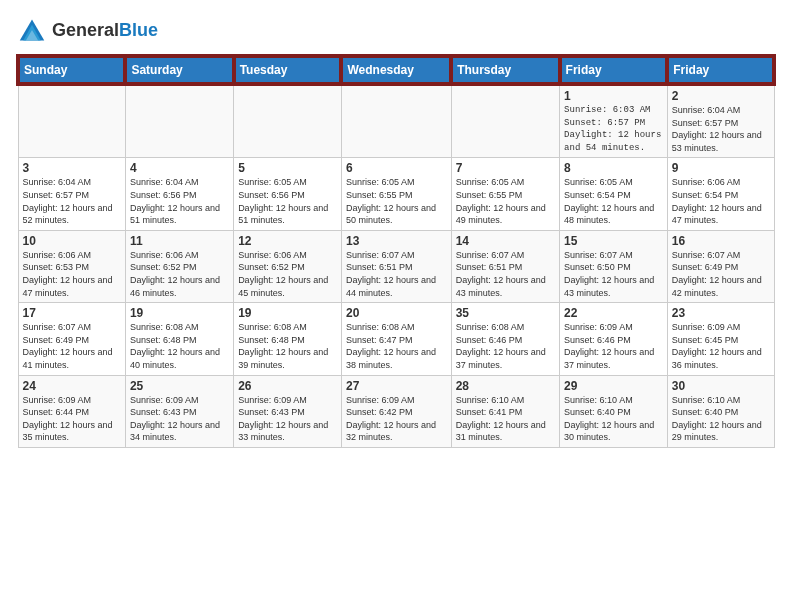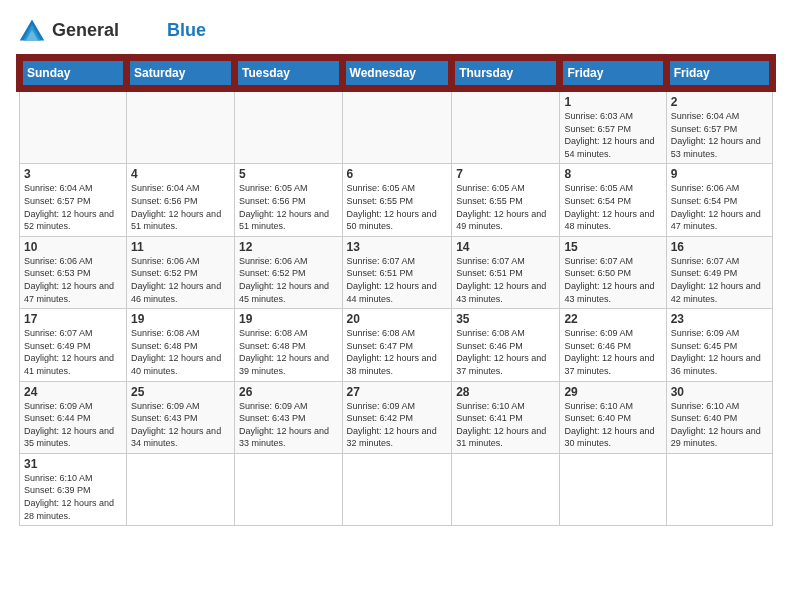--- a/index.html
+++ b/index.html
@@ -20,21 +20,21 @@
       display: flex;
       align-items: center;
       gap: 4px;
     }
     .logo-text {
       font-size: 18px;
       font-weight: bold;
       color: #333;
       line-height: 1;
     }
-    .logo-text span { color: #1a7abf; padding-left: 48px; }
+    .logo-text span { color: #1a7abf; }
     .logo-icon {
       width: 32px;
       height: 28px;
     }
     .title-block { text-align: right; }
     .calendar-title {
       font-size: 32px;
       font-weight: normal;
       color: #333;
       line-height: 1.1;
@@ -47,21 +47,21 @@
       width: 100%;
       border-collapse: collapse;
     }
     thead th {
       background: #2a7abf;
       color: #fff;
       font-size: 12px;
       font-weight: bold;
       padding: 5px 4px;
       text-align: left;
-      border: 7px solid #7f1d1d;
+      border: 4px solid #7f1d1d;
     }
     tbody td {
       border: 1px solid #ccc;
       vertical-align: top;
       padding: 3px 4px;
       width: 113px;
       min-height: 70px;
       font-size: 9.5px;
       color: #333;
       background: #fff;
@@ -116,21 +116,21 @@
   </thead>
   <tbody id="calendar-body">
   <tr>
         <td class="empty"></td>
         <td class="empty"></td>
         <td class="empty"></td>
         <td class="empty"></td>
         <td class="empty"></td>
         <td>
           <span class="day-num">1</span>
-          <div class="day-info" style="white-space: pre-line;">Sunrise: 6:03 AM
+          <div class="day-info" style="white-space: pre-line; font-family: Liberation Mono, monospace;">Sunrise: 6:03 AM
 Sunset: 6:57 PM
 Daylight: 12 hours and 54 minutes.</div>
         </td>
         <td>
           <span class="day-num">2</span>
           <div class="day-info" style="white-space: pre-line;">Sunrise: 6:04 AM
 Sunset: 6:57 PM
 Daylight: 12 hours and 53 minutes.</div>
         </td>
       </tr>
@@ -303,28 +303,14 @@
 Sunset: 6:40 PM
 Daylight: 12 hours and 30 minutes.</div>
         </td>
         <td>
           <span class="day-num">30</span>
           <div class="day-info" style="white-space: pre-line;">Sunrise: 6:10 AM
 Sunset: 6:40 PM
 Daylight: 12 hours and 29 minutes.</div>
         </td>
       </tr>
-      <tr>
-        <td>
-          <span class="day-num">31</span>
-          <div class="day-info" style="white-space: pre-line;">Sunrise: 6:10 AM
-Sunset: 6:39 PM
-Daylight: 12 hours and 28 minutes.</div>
-        </td>
-        <td class="empty"></td>
-        <td class="empty"></td>
-        <td class="empty"></td>
-        <td class="empty"></td>
-        <td class="empty"></td>
-        <td class="empty"></td>
-      </tr>
     </tbody>
 </table>
 
 </body></html>

